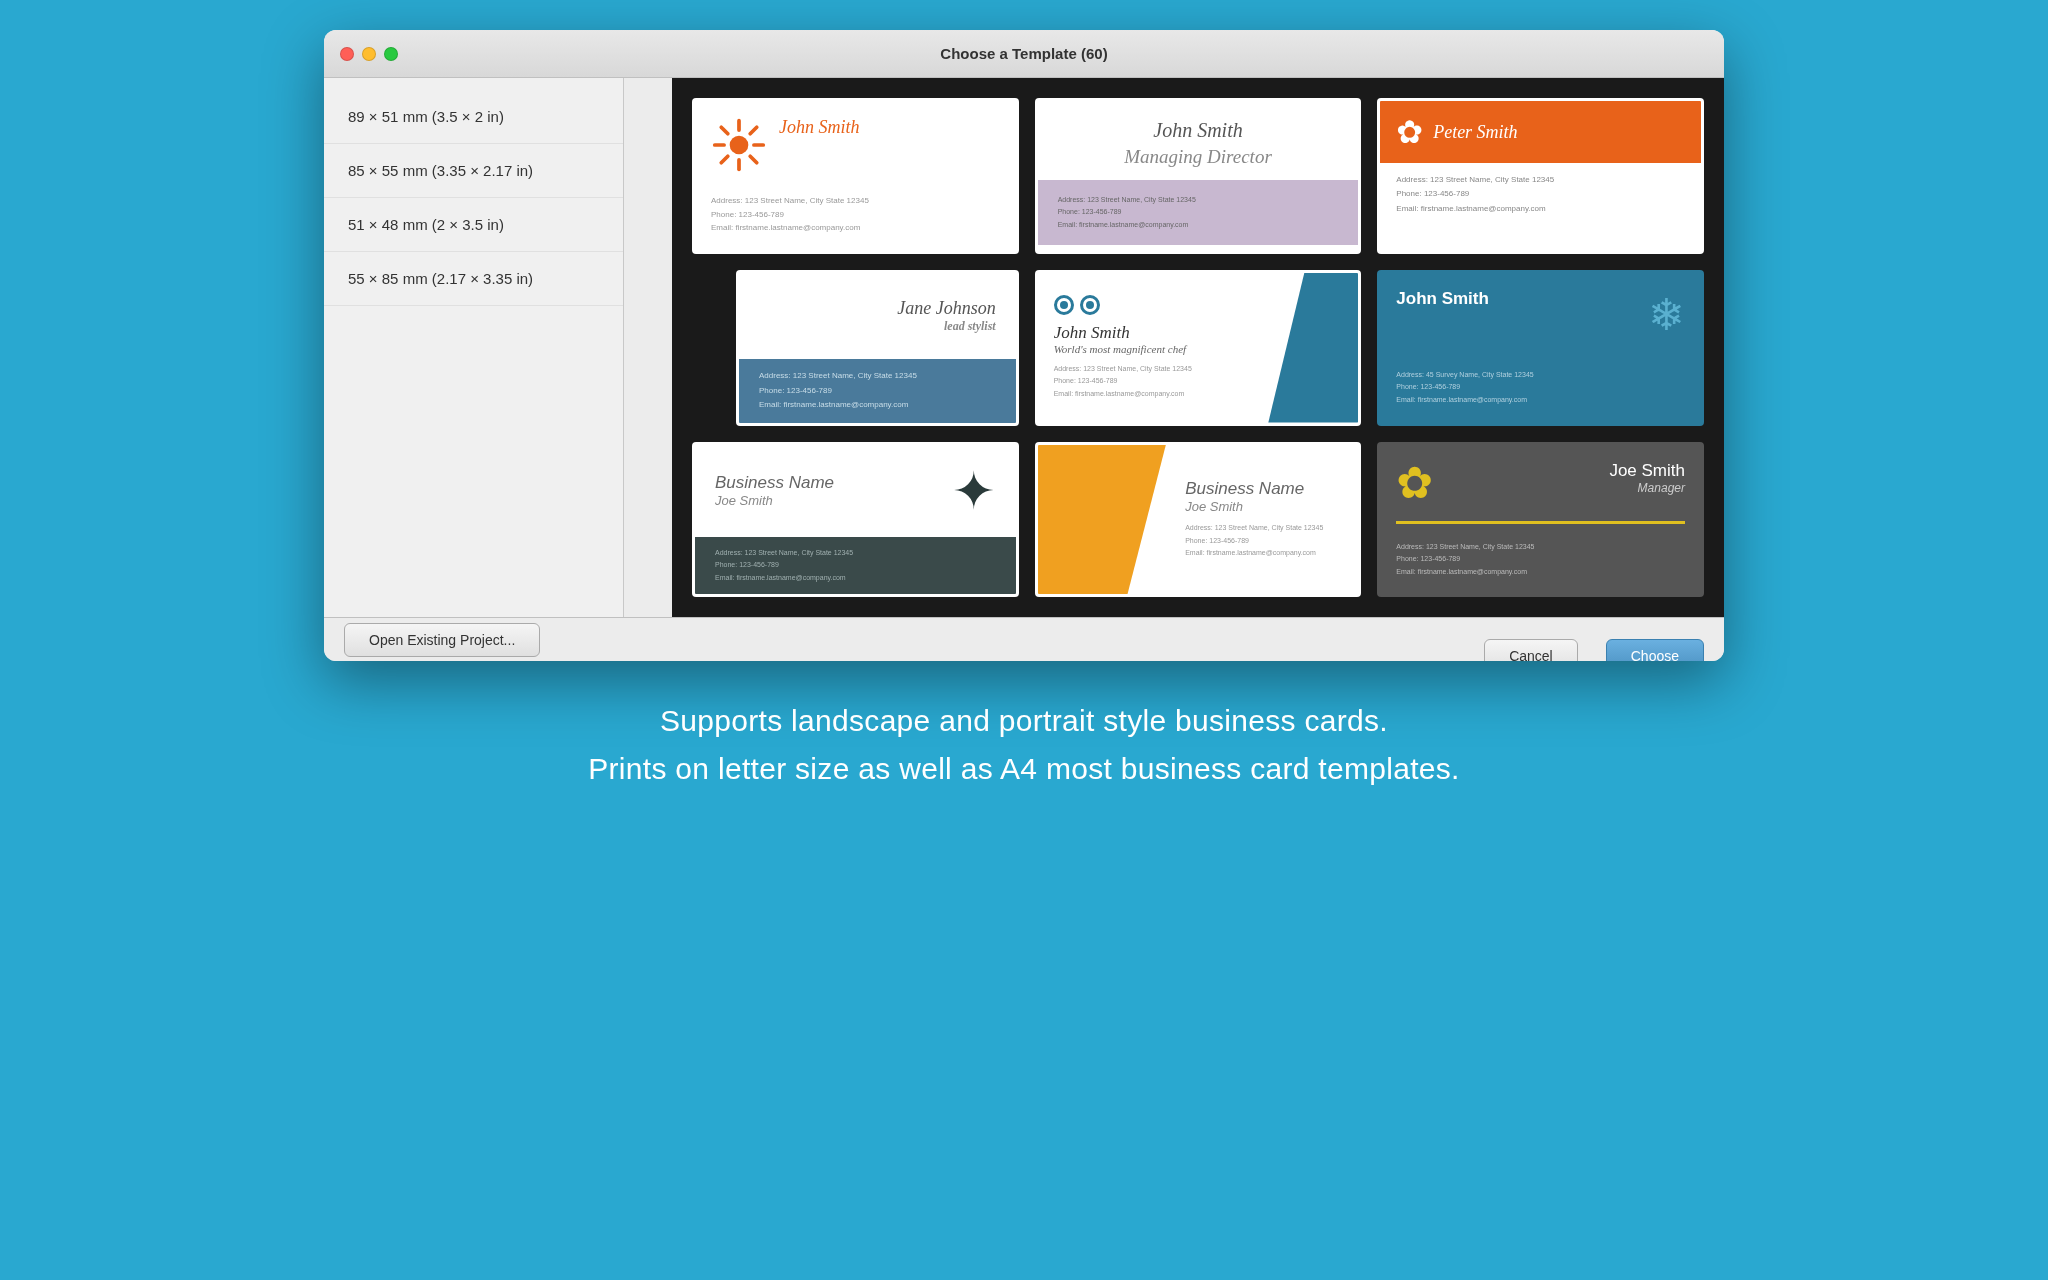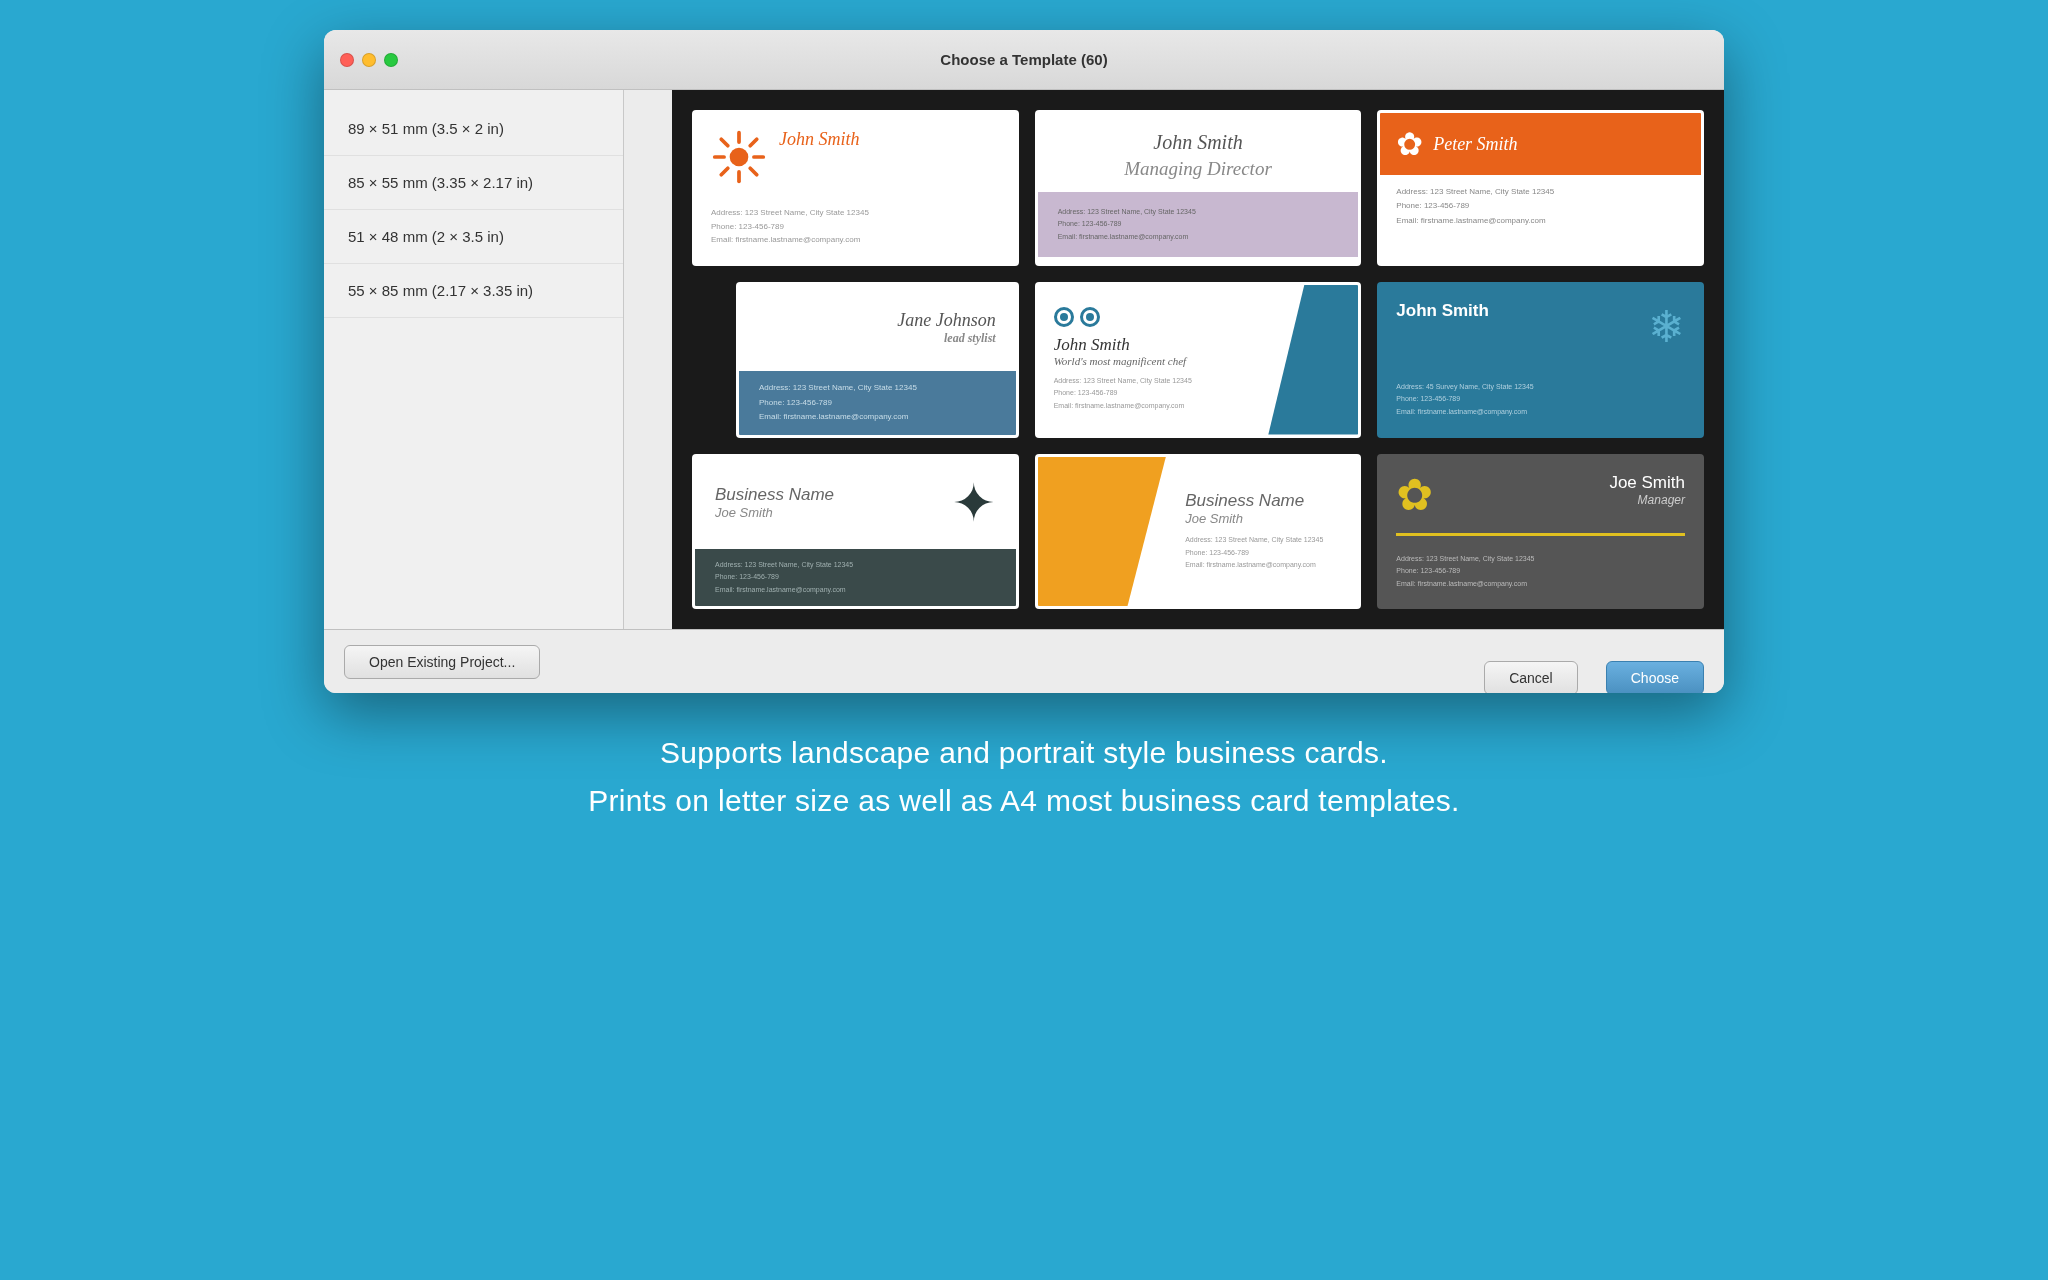--- a/index.html
+++ b/index.html
@@ -30,21 +30,21 @@
       background: #ececec;
       border-radius: 12px;
       box-shadow: 0 20px 60px rgba(0,0,0,0.4);
       overflow: hidden;
       display: flex;
       flex-direction: column;
     }
 
     
     .titlebar {
-      height: 60px;
+      height: 48px;
       background: linear-gradient(to bottom, #e8e8e8, #d8d8d8);
       display: flex;
       align-items: center;
       padding: 0 16px;
       border-bottom: 1px solid #c0c0c0;
       position: relative;
       flex-shrink: 0;
     }
     .traffic-lights {
       display: flex;
@@ -142,21 +142,21 @@
       width: 100%;
       background: #c8b8d0;
       padding: 14px 20px;
       font-size: 7px;
       color: #666;
       line-height: 1.8;
     }
 
     
     .bottom-bar {
-      height: 64px;
+      height: 44px;
       background: #ececec;
       border-top: 1px solid #c0c0c0;
       display: flex;
       align-items: center;
       justify-content: space-between;
       padding: 0 20px;
       flex-shrink: 0;
     }
     .bottom-bar-left {}
     .bottom-bar-right {

